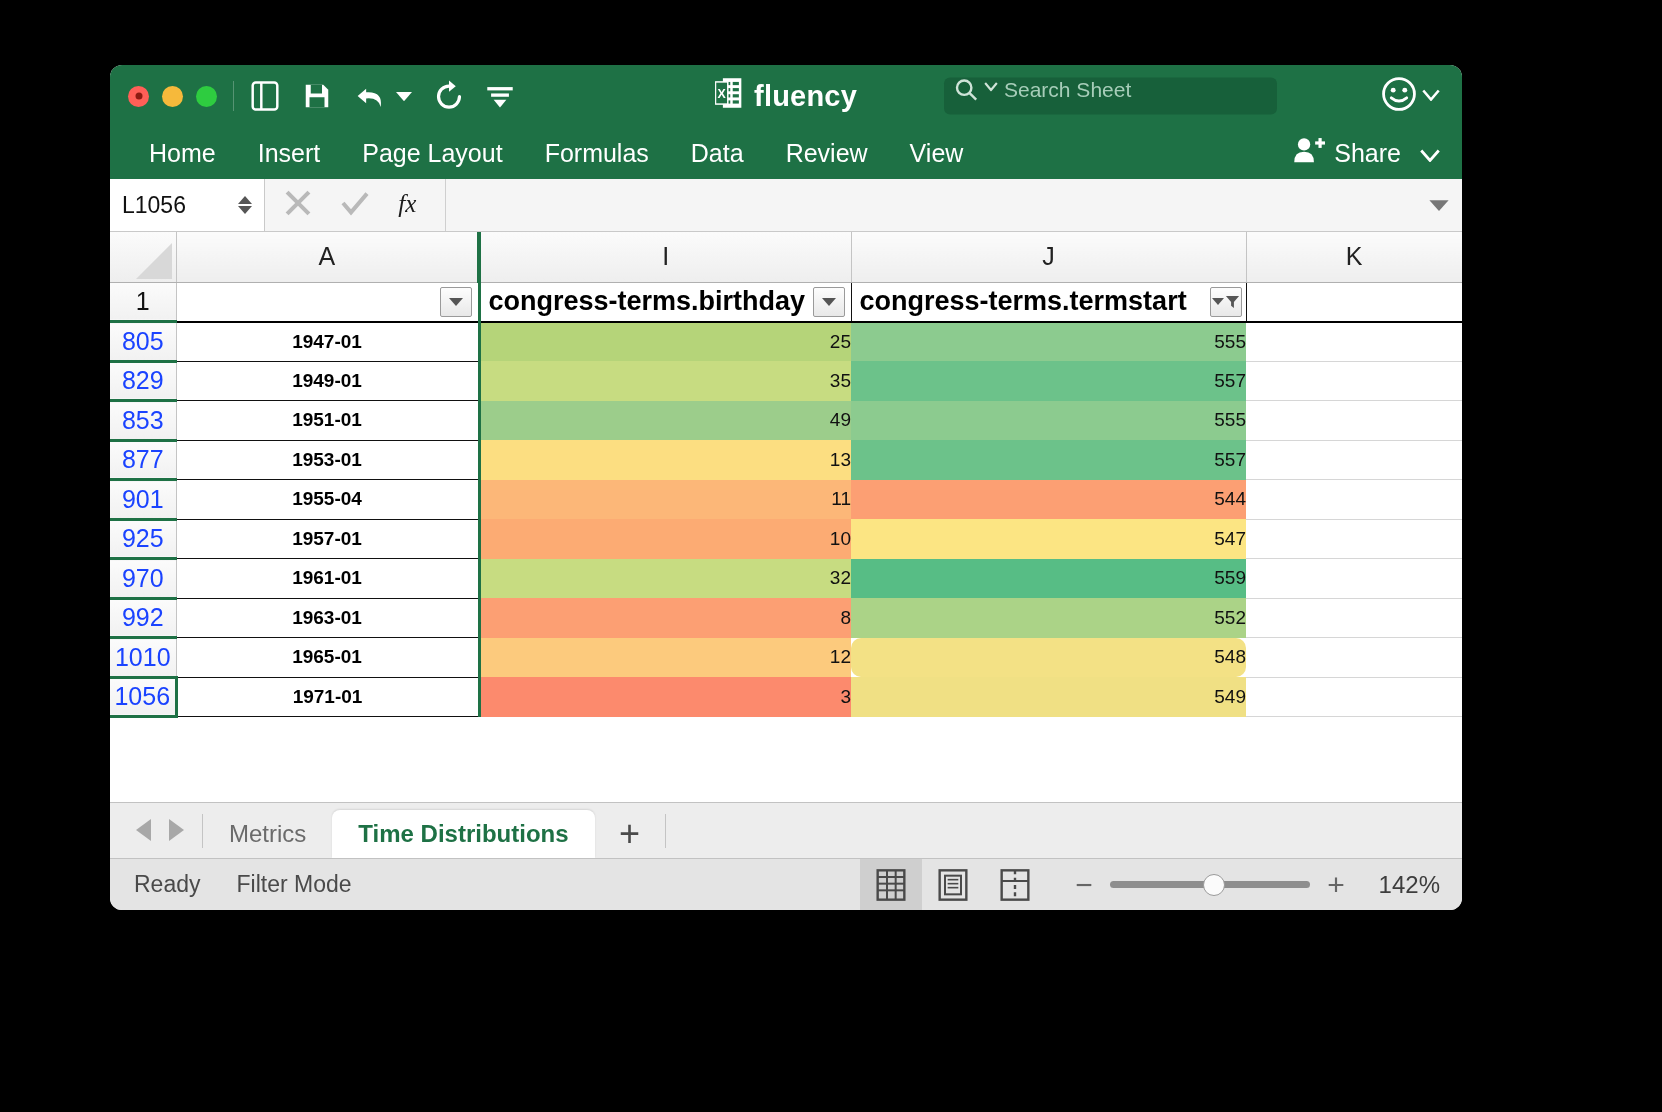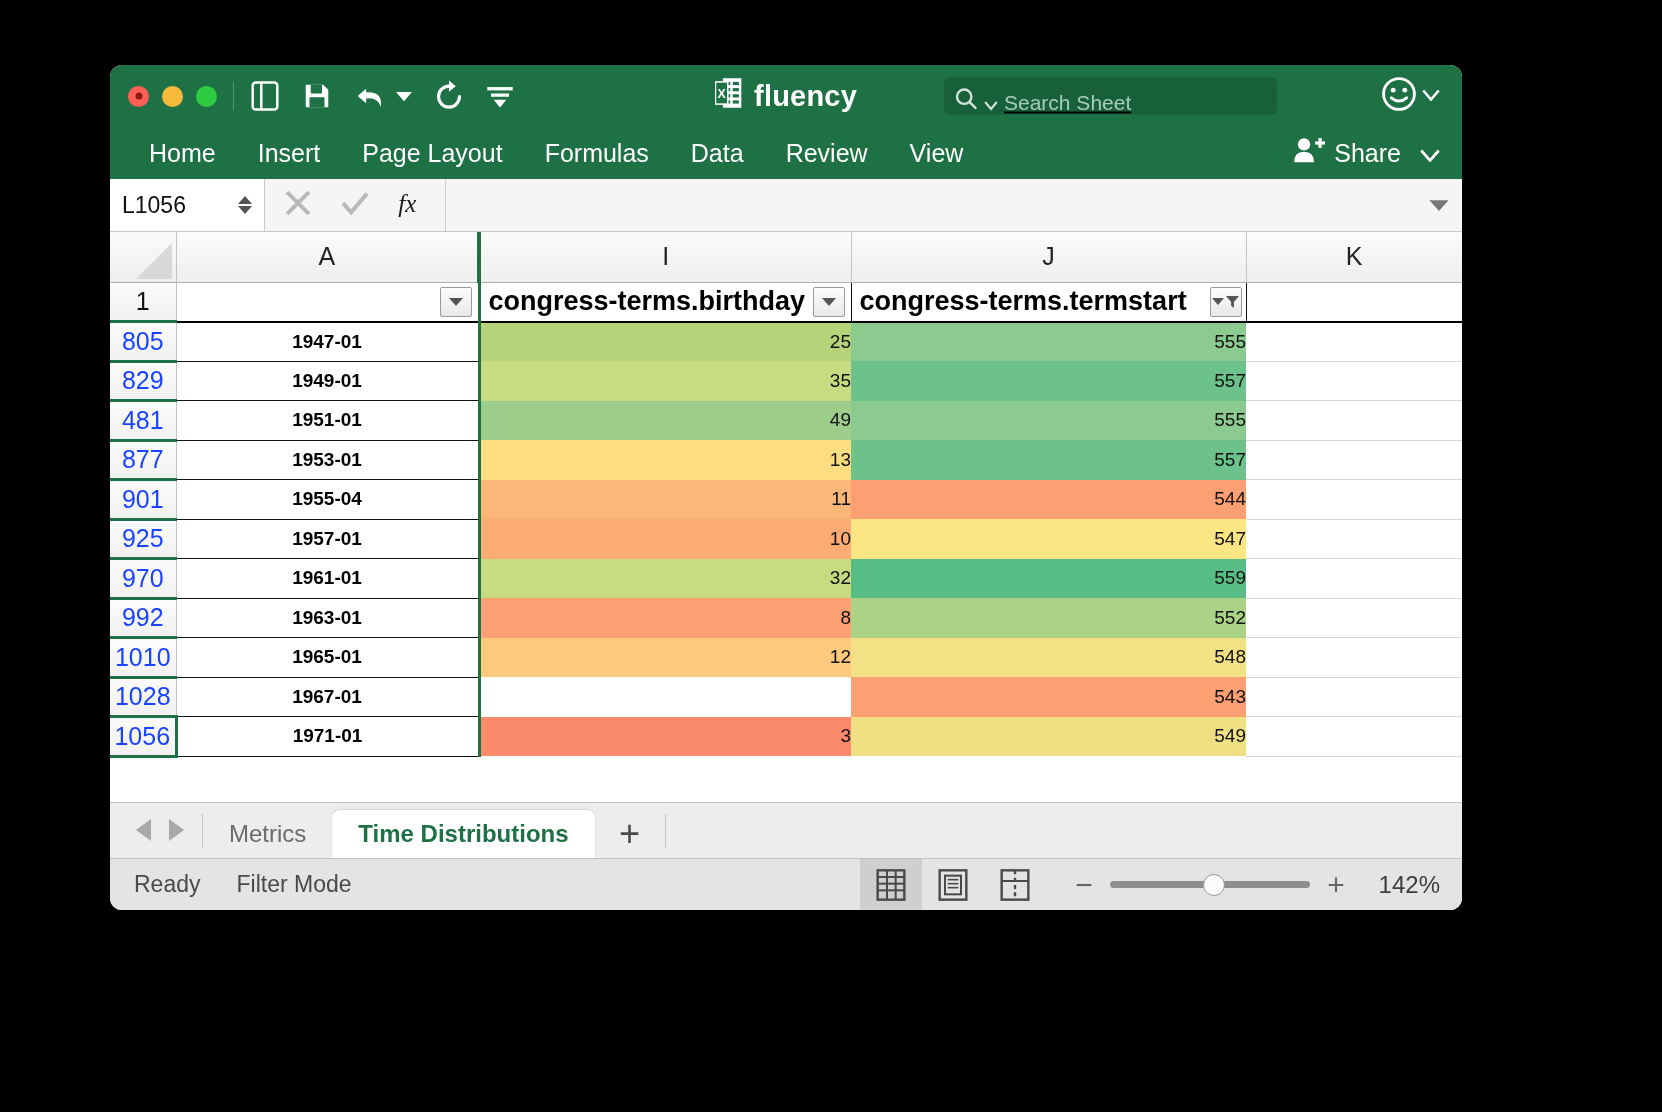--- a/index.html
+++ b/index.html
@@ -56,22 +56,22 @@
     color: #fff; font-size: 29px; font-weight: bold;
     letter-spacing: 0.2px;
   }
 
   .search-box {
     position: absolute;
     right: 185px; top: 50%; transform: translateY(-50%);
     width: 333px; height: 37px;
     background: #17603a;
     border-radius: 6px;
-    display: flex; align-items: flex-end;
-    padding: 0 10px; gap: 6px; text-decoration: underline;
+    display: flex; align-items: flex-start;
+    padding: 0 10px; gap: 6px;
   }
   .search-ph { color: #a7cdb9; font-size: 21px; }
 
   .emoji-btn {
     position: absolute; right: 22px; top: 50%; transform: translateY(-50%);
     display: flex; align-items: center; gap: 5px;
   }
 
   
   .ribbon {
@@ -512,21 +512,21 @@
             <td class="cell colK"></td>
           </tr>
           <tr>
             <td class="rowhdr">829</td>
             <td class="cell colA">1949-01</td>
             <td class="cell num colI" style="background: rgb(199, 220, 129);">35</td>
             <td class="cell num" style="background: rgb(108, 194, 138);">557</td>
             <td class="cell colK"></td>
           </tr>
           <tr>
-            <td class="rowhdr">481</td>
+            <td class="rowhdr">853</td>
             <td class="cell colA">1951-01</td>
             <td class="cell num colI" style="background: rgb(156, 205, 139);">49</td>
             <td class="cell num" style="background: rgb(140, 203, 143);">555</td>
             <td class="cell colK"></td>
           </tr>
           <tr>
             <td class="rowhdr">877</td>
             <td class="cell colA">1953-01</td>
             <td class="cell num colI" style="background: rgb(252, 222, 129);">13</td>
             <td class="cell num" style="background: rgb(108, 194, 138);">557</td>
@@ -557,28 +557,21 @@
             <td class="rowhdr">992</td>
             <td class="cell colA">1963-01</td>
             <td class="cell num colI" style="background: rgb(252, 159, 115);">8</td>
             <td class="cell num" style="background: rgb(171, 211, 135);">552</td>
             <td class="cell colK"></td>
           </tr>
           <tr>
             <td class="rowhdr">1010</td>
             <td class="cell colA">1965-01</td>
             <td class="cell num colI" style="background: rgb(252, 202, 125);">12</td>
-            <td class="cell num" style="background: rgb(243, 225, 133);">548</td>
-            <td class="cell colK"></td>
-          </tr>
-          <tr>
-            <td class="rowhdr">1028</td>
-            <td class="cell colA">1967-01</td>
-            <td class="cell num colI" style="background: rgb(255, 255, 255);"></td>
-            <td class="cell num" style="background: rgb(252, 159, 115);">543</td>
+            <td class="cell num" style="background: rgb(243, 225, 133); border-radius: 10px;">548</td>
             <td class="cell colK"></td>
           </tr>
           <tr>
             <td class="rowhdr selected">1056</td>
             <td class="cell colA">1971-01</td>
             <td class="cell num colI" style="background: rgb(252, 138, 109);">3</td>
             <td class="cell num" style="background: rgb(240, 224, 132);">549</td>
             <td class="cell colK"></td>
           </tr>
         </tbody>

